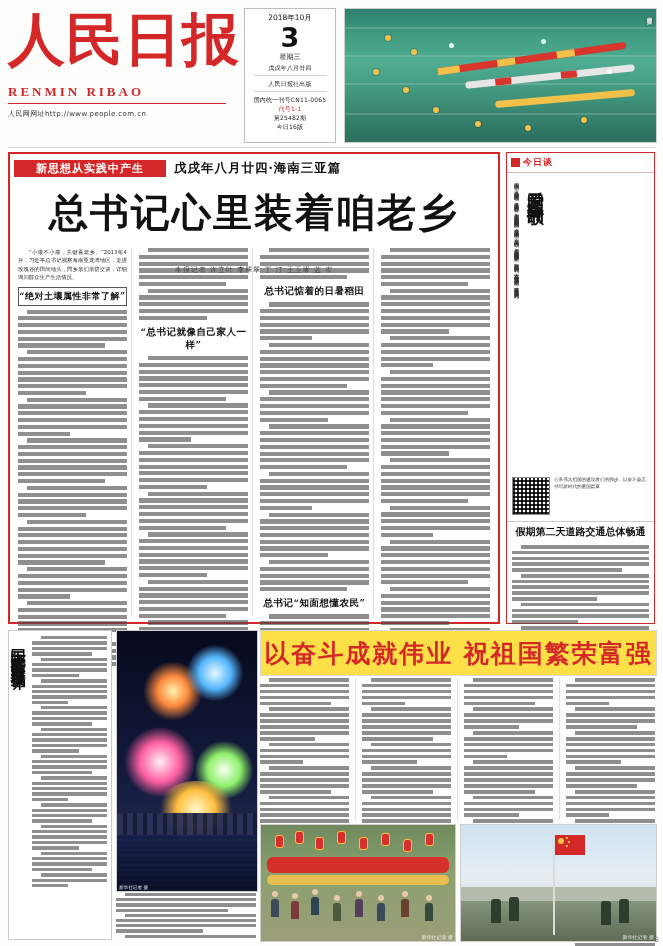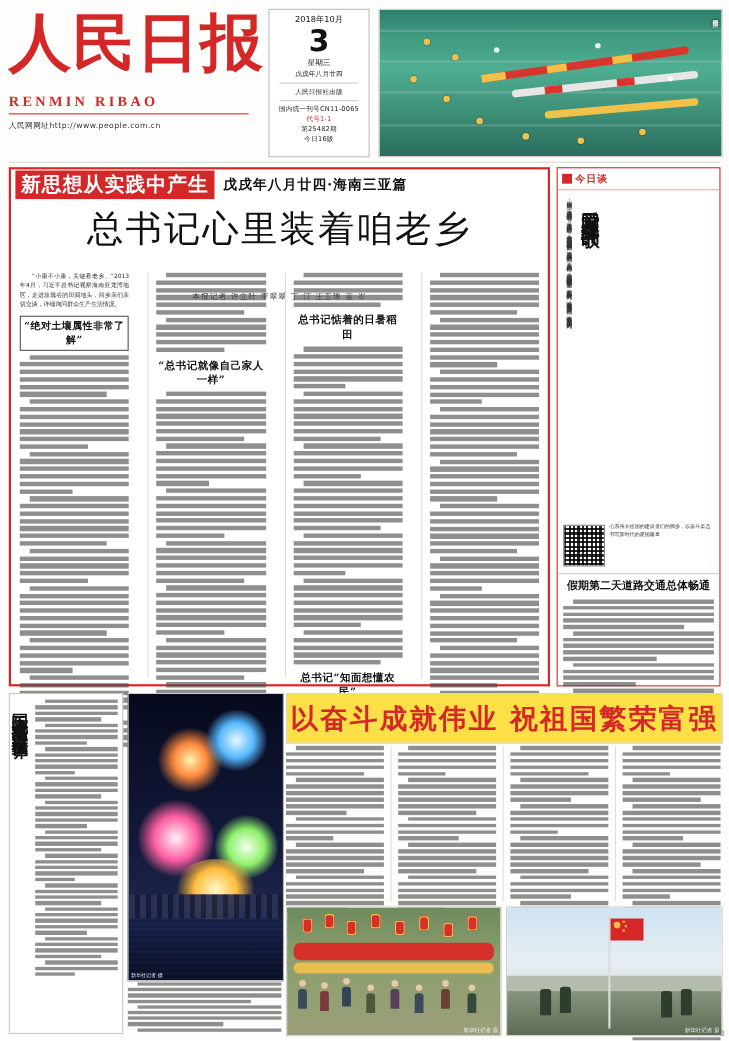--- a/index.html
+++ b/index.html
@@ -28,26 +28,26 @@
   .wave{position:absolute;left:0;right:0;height:2px;background:rgba(255,255,255,.16);}
   .boat{position:absolute;height:7px;border-radius:4px;transform:rotate(-8deg);}
   .boat .stripe{position:absolute;top:0;bottom:0;}
   .swimmer{position:absolute;width:6px;height:6px;border-radius:50%;background:#f2c14a;box-shadow:0 0 0 1px rgba(0,0,0,.15);}
   .buoy{position:absolute;width:5px;height:5px;border-radius:50%;background:#ffffff;opacity:.85;}
   .photo-caption-v{position:absolute;right:2px;top:4px;writing-mode:vertical-rl;font-size:5.5px;color:#fff;line-height:1.5;text-shadow:0 0 2px rgba(0,0,0,.7);}
 
   
   .redbox{position:absolute;left:8px;top:152px;width:492px;height:472px;border:2px solid #d42828;box-sizing:border-box;background:#fff;}
   .banner{position:absolute;left:4px;top:4px;height:20px;display:flex;align-items:center;}
-  .banner-tag{background:#d42828;color:#fff;font-weight:bold;font-size:18px;padding:1px 5px;letter-spacing:1px;font-family:"DejaVu Serif","Liberation Serif",serif;}
+  .banner-tag{background:#d42828;color:#fff;font-weight:bold;font-size:11px;padding:1px 22px;letter-spacing:1px;font-family:"DejaVu Serif","Liberation Serif",serif;}
   .banner-sub{margin-left:8px;font-size:12.5px;font-weight:bold;color:#111;font-family:"DejaVu Serif","Liberation Serif",serif;letter-spacing:1px;}
-  .main-head{position:absolute;left:0;right:0;top:32px;text-align:center;font-family:"DejaVu Serif","Liberation Serif",serif;font-weight:normal;font-size:33px;letter-spacing:2px;color:#111;}
+  .main-head{position:absolute;left:0;right:0;top:32px;text-align:center;font-family:"DejaVu Serif","Liberation Serif",serif;font-weight:bold;font-size:39px;letter-spacing:2px;color:#111;}
   .byline{position:absolute;left:0;right:0;top:78px;text-align:center;font-size:7px;color:#333;letter-spacing:1px;margin-top:33px;}
 
-  .cols{position:absolute;left:8px;right:8px;top:94px;bottom:6px;display:flex;gap:17px;}
+  .cols{position:absolute;left:8px;right:8px;top:94px;bottom:6px;display:flex;gap:4px;}
   .col{flex:1;position:relative;}
   .col + .col{border-left:1px solid #ddd;padding-left:7px;}
   .subhead{font-family:"DejaVu Serif","Liberation Serif",serif;font-weight:bold;font-size:9.5px;text-align:center;margin:6px 0 4px;color:#111;letter-spacing:.5px;}
   .boxhead{font-family:"DejaVu Serif","Liberation Serif",serif;font-weight:bold;font-size:9px;text-align:center;color:#111;border:1px solid #555;padding:2px 0;margin:5px 0 4px;letter-spacing:.5px;}
   .tl{ }
   .tl p{margin:0 0 2px;font-size:5.4px;line-height:1.55;text-align:justify;color:#2b2b2b;text-indent:2em;}
   .faux{display:block;}
   .faux i{display:block;height:4.2px;margin-bottom:2.6px;background:#4a4a4a;opacity:.62;}
   .faux i.ind{margin-left:9px;}
   .faux i.sh{width:62%;}

